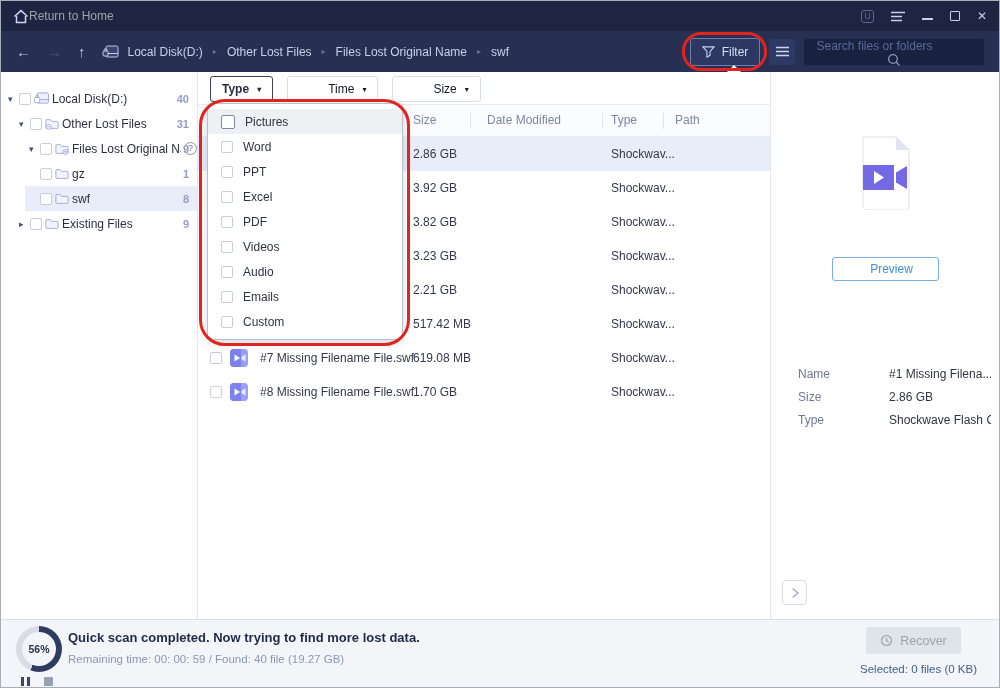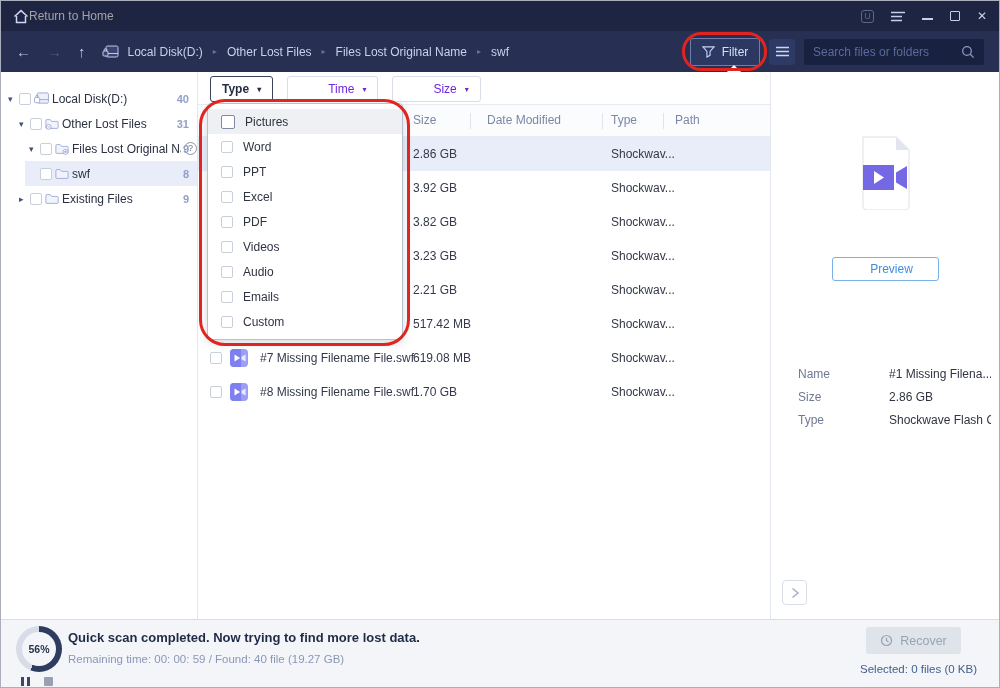--- a/index.html
+++ b/index.html
@@ -30,21 +30,21 @@
   .nav-right { margin-left:auto; display:flex; align-items:center; }
   .filter-wrap { position:relative; margin-right:9px; }
   .filter-btn { width:70px; height:28px; background:#2c3862; border:1px solid #707daa; border-radius:3px;
                 color:#d8dff7; font-size:12px; font-family:inherit; display:flex; align-items:center; justify-content:center; gap:7px; }
   .red-box { position:absolute; border:3px solid #e0241f; pointer-events:none; background:transparent; }
   .filter-red { left:-8px; top:-6px; width:85px; height:39px; border-radius:19px; z-index:50; }
   .pop-arrow { position:absolute; left:36px; top:27px; width:0; height:0;
                border-left:8px solid transparent; border-right:8px solid transparent; border-bottom:8px solid #fff; }
   .view-btn { width:26px; height:26px; background:#2e3a66; border:none; border-radius:3px; margin-right:9px;
               display:flex; align-items:center; justify-content:center; }
-  .search { width:180px; height:26px; background:#192140; border-radius:2px; display:flex; align-items:center; padding:0 9px; }
+  .search { width:180px; height:26px; background:#192140; border-radius:2px; display:flex; align-items:center; padding:0 9px;flex-direction:column; }
   .search input { flex:1; min-width:0; background:transparent; border:none; outline:none; color:#aab6da; font-size:12px; font-family:inherit; }
   .search input::placeholder { color:#5c6a9c; }
 
   
   .content { flex:1; display:flex; min-height:0; background:#fff; }
 
   .sidebar { width:197px; flex:0 0 197px; border-right:1px solid #e3e6ee; padding-top:14px; }
   .tree-row { height:25px; display:flex; align-items:center; position:relative; color:#2b3040; cursor:default; }
   .tree-row.sel { background:linear-gradient(90deg,#fff 0 24px,#e9edf9 24px 100%); }
   .tr-arrow { width:11px; flex:0 0 11px; font-size:9px; color:#434f74; }
@@ -55,21 +55,21 @@
   .help-q { width:13px; height:13px; border:1px solid #8b93a8; border-radius:50%; color:#6d7690;
             font-size:9px; line-height:11px; text-align:center; margin-left:3px; flex:0 0 13px; }
   .tree-count { position:absolute; right:8px; color:#93a0c6; font-size:11px;font-weight:bold; }
 
   .main { flex:1; position:relative; min-width:0; }
   .filterbar { position:absolute; left:12px; top:4px; display:flex; gap:14px; }
   .fbtn { height:26px; padding:0 11px; border-radius:3px; background:#fff; font-size:12px; font-family:inherit;
           display:flex; align-items:center; gap:8px; }
   .fbtn .chev { font-size:8px; }
   .fbtn.active { border:1px solid #3a4359; color:#262d43; font-weight:bold; }
-  .fbtn.idle { border:1px solid #d9dde7; color:#6d28d9;padding-left:40px; }
+  .fbtn.idle { border:1px solid #d9dde7; color:#0f172a;padding-left:40px; }
 
   .thead { position:absolute; left:0; right:0; top:32px; height:33px; background:#fbfcfe;
            border-top:1px solid #e9ebf2; border-bottom:1px solid #e9ebf2; }
   .hcell { position:absolute; top:0; line-height:31px; color:#7b87a6; }
   .hsep { position:absolute; top:8px; height:16px; width:1px; background:#dfe3ec; }
 
   .tbody { position:absolute; left:0; right:0; top:65px; }
   .trow { height:34px; position:relative; }
   .trow.sel { background:#e9edf9; }
   .trow .cbx { position:absolute; left:12px; top:11px; }
@@ -221,20 +221,28 @@
           <span class="cbx"></span>
           <svg width="14" height="12" viewBox="0 0 16 13">
             <path d="M1 2.5a1 1 0 0 1 1-1h4l1.5 2H14a1 1 0 0 1 1 1v6a1 1 0 0 1-1 1H2a1 1 0 0 1-1-1z" fill="#f2f4fc" stroke="#9aa5d6"></path>
             <circle cx="12" cy="9.8" r="2.9" fill="#fff" stroke="#9aa5d6"></circle>
             <path d="M12 7.9l.6 1.1 1.2.2-.9.9.2 1.2-1.1-.6-1.1.6.2-1.2-.9-.9 1.2-.2z" fill="#9aa5d6"></path>
           </svg>
           <span class="tree-label">Files Lost Original Na...</span>
           <span class="help-q">?</span>
           <span class="tree-count">9</span>
         </div>
+        <div class="tree-row" style="padding-left: 39px;">
+          <span class="cbx"></span>
+          <svg width="14" height="12" viewBox="0 0 16 13">
+            <path d="M1 2.5a1 1 0 0 1 1-1h4l1.5 2H14a1 1 0 0 1 1 1v6a1 1 0 0 1-1 1H2a1 1 0 0 1-1-1z" fill="#f2f4fc" stroke="#9aa5d6"></path>
+          </svg>
+          <span class="tree-label">gz</span>
+          <span class="tree-count">1</span>
+        </div>
         <div class="tree-row sel" style="padding-left: 39px;">
           <span class="cbx"></span>
           <svg width="14" height="12" viewBox="0 0 16 13">
             <path d="M1 2.5a1 1 0 0 1 1-1h4l1.5 2H14a1 1 0 0 1 1 1v6a1 1 0 0 1-1 1H2a1 1 0 0 1-1-1z" fill="#f2f4fc" stroke="#9aa5d6"></path>
           </svg>
           <span class="tree-label">swf</span>
           <span class="tree-count">8</span>
         </div>
         <div class="tree-row" style="padding-left: 18px;">
           <span class="tr-arrow">▸</span>

